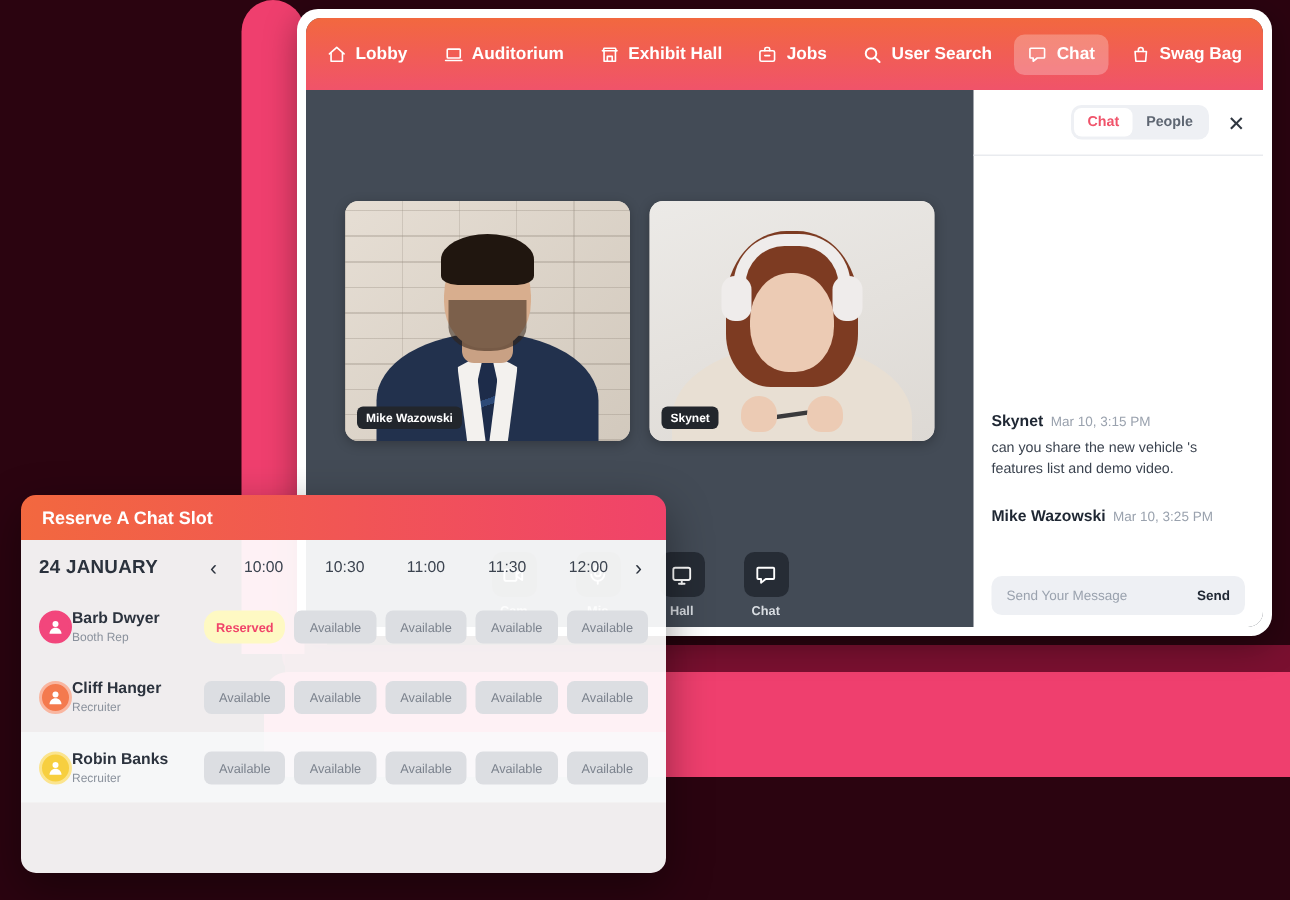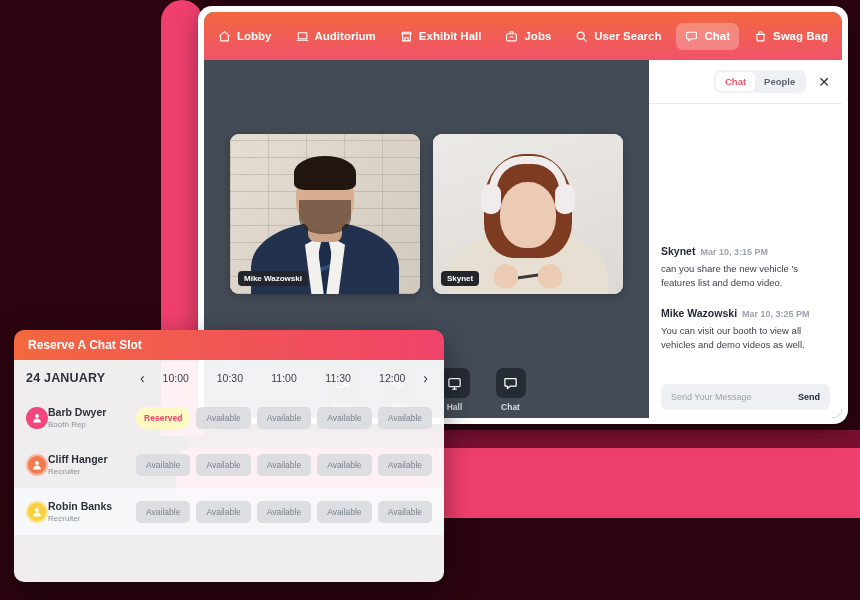--- a/index.html
+++ b/index.html
@@ -214,21 +214,21 @@
   .seg span {
     font-size: 9.5px; font-weight: 700; padding: 4px 9px; border-radius: 5px;
     color: #5e6672; cursor: pointer;
   }
   .seg span.on { background: #fff; color: #f0536a; }
   .x-btn { color: #2f3640; font-size: 14px; cursor: pointer; line-height: 1; }
   .chat-body { flex: 1; overflow: hidden; padding: 10px 12px; position: relative; }
   .msgs { position: absolute; left: 12px; right: 12px; bottom: 10px; }
   .msg { margin-bottom: 14px; }
   .msg .who { font-size: 10.5px; font-weight: 700; color: #1f2733; }
-  .msg .ts { font-size: 9px; color: #9aa2ae; margin-left: 5px; font-weight: 700; margin-top: 12px; }
+  .msg .ts { font-size: 9px; color: #9aa2ae; margin-left: 5px; font-weight: 400; margin-top: 12px; }
   .msg .txt { font-size: 9.5px; color: #3b434f; line-height: 1.45; margin-top: 3px; }
   .chat-foot { padding: 8px 12px 12px; }
   .composer {
     background: #eef0f4; border-radius: 7px; height: 26px;
     display: flex; align-items: center; padding: 0 10px; gap: 6px;
   }
   .composer input {
     flex: 1; border: 0; background: transparent; outline: none;
     font-size: 9px; color: #3b434f; font-family: "Liberation Sans", sans-serif;
   }
@@ -471,21 +471,20 @@
           <div class="msg">
             <div>
               <span class="who">Skynet</span><span class="ts">Mar 10, 3:15 PM</span>
             </div>
             <div class="txt">can you share the new vehicle 's features list and demo video.</div>
           </div>
           <div class="msg">
             <div>
               <span class="who">Mike Wazowski</span><span class="ts">Mar 10, 3:25 PM</span>
             </div>
-            <div class="txt">You can visit our booth to view all vehicles and demo videos as well.</div>
           </div>
         </div>
       </div>
 
       <div class="chat-foot">
         <div class="composer">
           <input type="text" placeholder="Send Your Message" style="">
           <span class="send-btn">Send</span>
         </div>
       </div>

